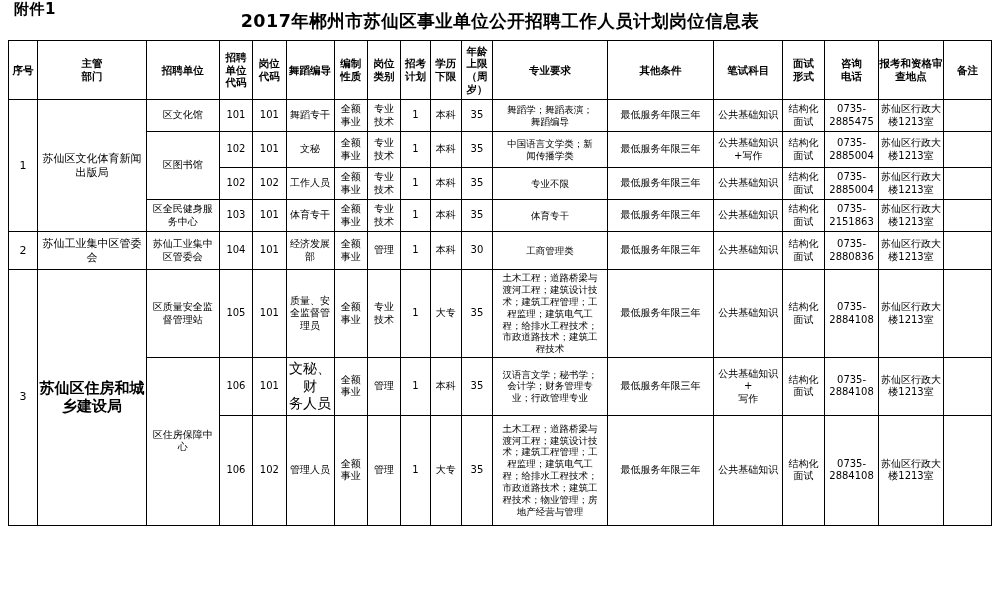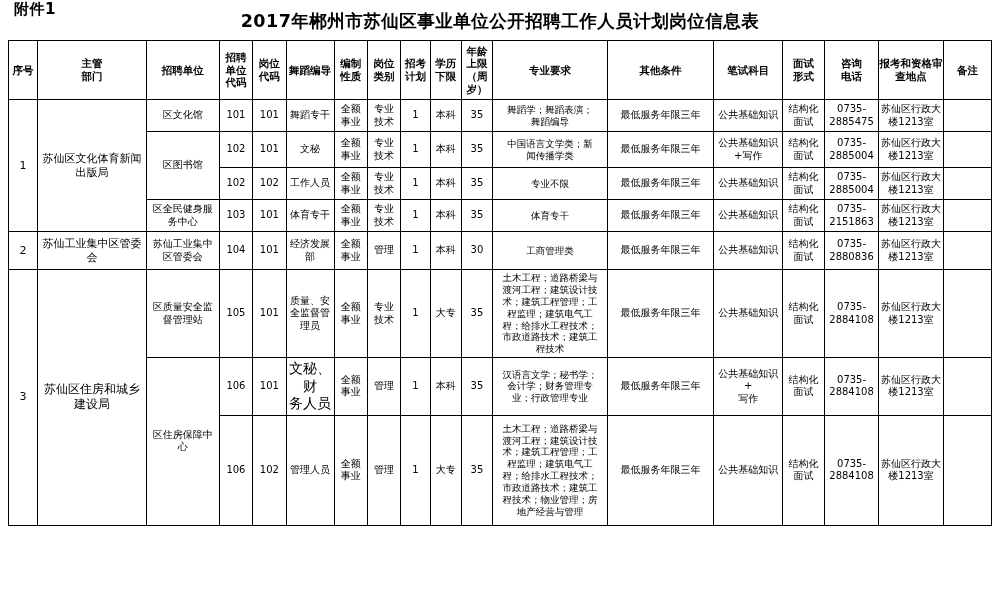--- a/index.html
+++ b/index.html
@@ -224,21 +224,21 @@
           <td class="cell-small" style="font-size: 9.5px;">工商管理类</td>
           <td style="font-size: 10px;">最低服务年限三年</td>
           <td style="font-size: 10px;">公共基础知识</td>
           <td style="font-size: 10px;">结构化<br>面试</td>
           <td style="font-size: 10px;">0735-<br>2880836</td>
           <td style="font-size: 10px;">苏仙区行政大<br>楼1213室</td>
           <td style="font-size: 10px;"></td>
         </tr>
         <tr style="height: 86px;">
           <td class="no" rowspan="3" style="font-size: 11px;">3</td>
-          <td class="dept" rowspan="3" style="font-size: 12px;">苏仙区住房和城乡建设局</td>
+          <td class="dept" rowspan="3" style="font-size: 15px; font-weight: bold;">苏仙区住房和城乡建设局</td>
           <td style="font-size: 10px;">区质量安全监<br>督管理站</td>
           <td style="font-size: 10px;">105</td>
           <td style="font-size: 10px;">101</td>
           <td style="font-size: 10px;">质量、安<br>全监督管<br>理员</td>
           <td style="font-size: 10px;">全额<br>事业</td>
           <td style="font-size: 10px;">专业<br>技术</td>
           <td style="font-size: 10px;">1</td>
           <td style="font-size: 10px;">大专</td>
           <td style="font-size: 10px;">35</td>
           <td class="cell-small" style="font-size: 9.5px;">土木工程；道路桥梁与<br>渡河工程；建筑设计技<br>术；建筑工程管理；工<br>程监理；建筑电气工<br>程；给排水工程技术；<br>市政道路技术；建筑工<br>程技术</td>

